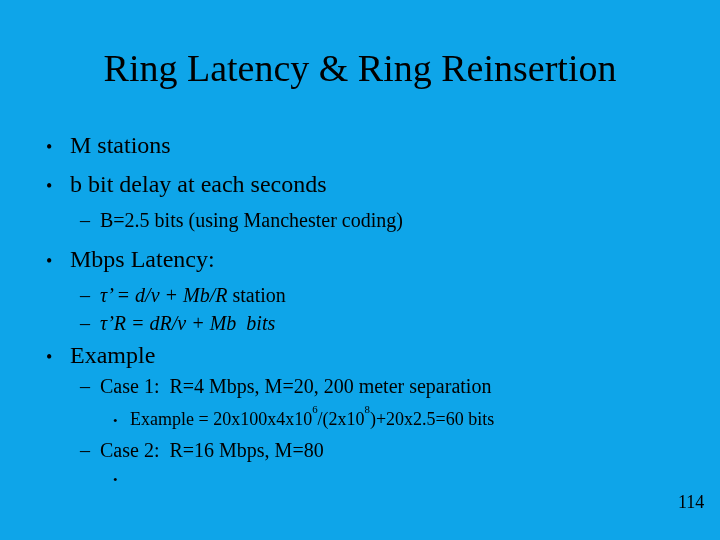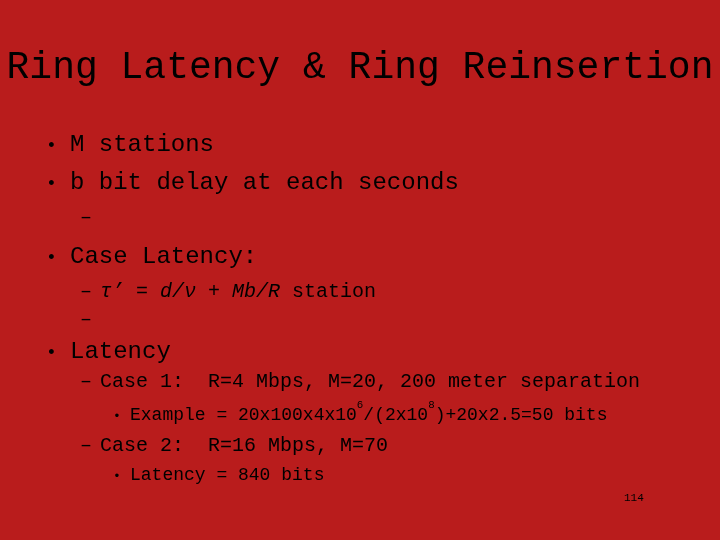--- a/index.html
+++ b/index.html
@@ -1,22 +1,22 @@
 <!DOCTYPE html>
 <html><head>
 <meta charset="utf-8">
 <style>
   html, body { margin: 0; padding: 0; background: #ffffff; }
   .slide {
     position: relative;
     width: 720px;
     height: 540px;
-    background: #b91c1c;
+    background: #0ea5e9;
     color: #000000;
-    font-family: Liberation Mono, monospace;
+    font-family: Liberation Serif, serif;
     overflow: hidden;
   }
   .title {
     position: absolute;
     top: 46px;
     left: 0;
     width: 100%;
     text-align: center;
     font-size: 38px;
     font-weight: 400;
@@ -51,23 +51,23 @@
 
   .it { font-style: italic; }
   sup.exp {
     font-size: 0.6em;
     position: relative;
     top: -0.45em;
     font-style: normal;
   }
   .page-number {
     position: absolute;
-    left: 624px;
+    left: 678px;
     top: 492px;
-    font-size: 11px;
+    font-size: 18px;
   }
 </style>
 </head>
 <body>
 
 <div class="slide">
 
   <h1 class="title">Ring Latency &amp; Ring Reinsertion</h1>
 
   <div class="content">
@@ -77,58 +77,59 @@
       <span class="text">M stations</span>
     </div>
 
     <div class="line l1 mt9">
       <span class="marker">•</span>
       <span class="text">b bit delay at each seconds</span>
     </div>
 
     <div class="line l2 mt8">
       <span class="marker">–</span>
+      <span class="text">B=2.5 bits (using Manchester coding)</span>
     </div>
 
     <div class="line l1 mt13">
       <span class="marker">•</span>
-      <span class="text">Case Latency:</span>
+      <span class="text">Mbps Latency:</span>
     </div>
 
     <div class="line l2 mt8">
       <span class="marker">–</span>
       <span class="text"><span class="it">τ’ = d/ν + Mb/R</span><span> station</span></span>
     </div>
 
     <div class="line l2 mt4">
       <span class="marker">–</span>
+      <span class="text"><span class="it">τ’R = dR/ν + Mb  bits</span></span>
     </div>
 
     <div class="line l1 mt6">
       <span class="marker">•</span>
-      <span class="text">Latency</span>
+      <span class="text">Example</span>
     </div>
 
     <div class="line l2 mt3">
       <span class="marker">–</span>
       <span class="text">Case 1:  R=4 Mbps, M=20, 200 meter separation</span>
     </div>
 
     <div class="line l3 mt6">
       <span class="marker">•</span>
-      <span class="text"><span>Example = 20x100x4x10</span><sup class="exp">6</sup><span>/(2x10</span><sup class="exp">8</sup><span>)+20x2.5=50 bits</span></span>
+      <span class="text"><span>Example = 20x100x4x10</span><sup class="exp">6</sup><span>/(2x10</span><sup class="exp">8</sup><span>)+20x2.5=60 bits</span></span>
     </div>
 
     <div class="line l2 mt7">
       <span class="marker">–</span>
-      <span class="text">Case 2:  R=16 Mbps, M=70</span>
+      <span class="text">Case 2:  R=16 Mbps, M=80</span>
     </div>
 
     <div class="line l3 mt7">
       <span class="marker">•</span>
-      <span class="text">Latency = 840 bits</span>
     </div>
 
   </div>
 
   <div class="page-number">114</div>
 
 </div>
 
 </body></html>

